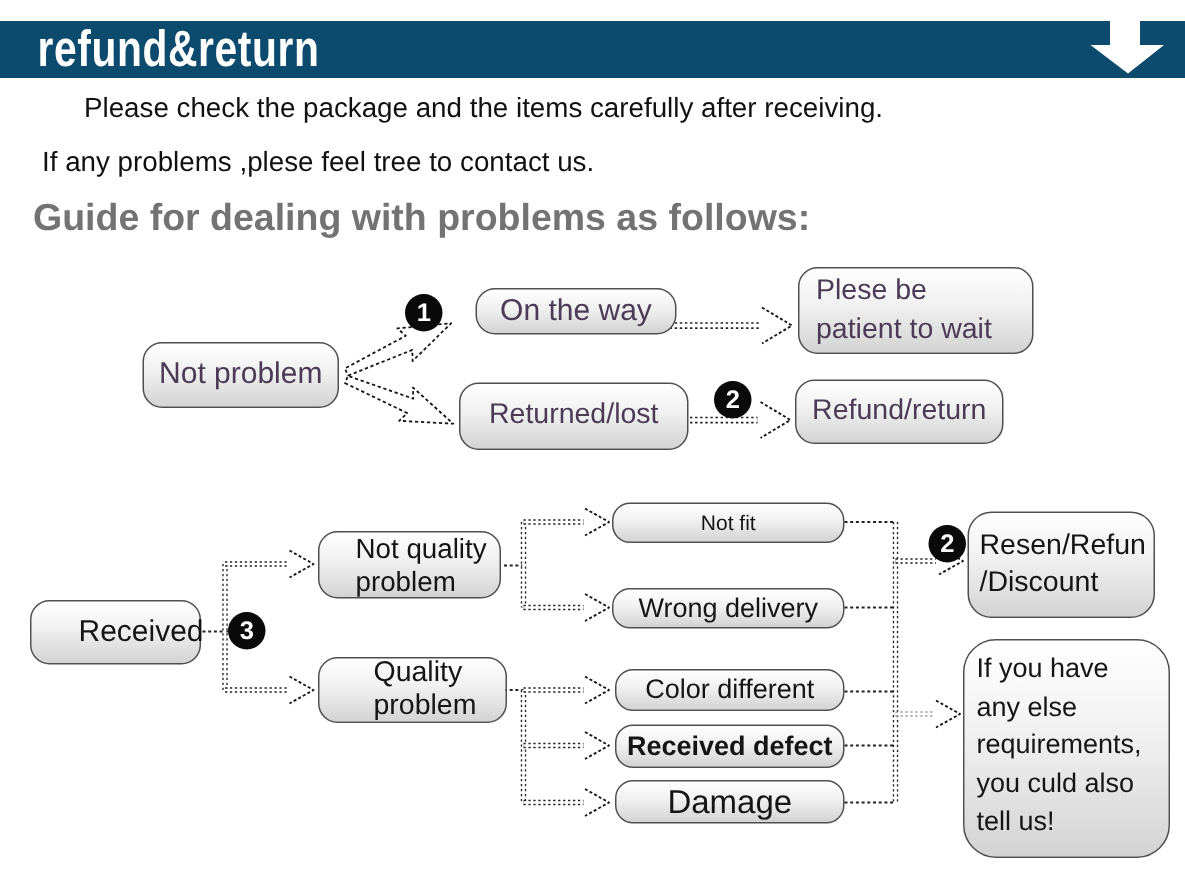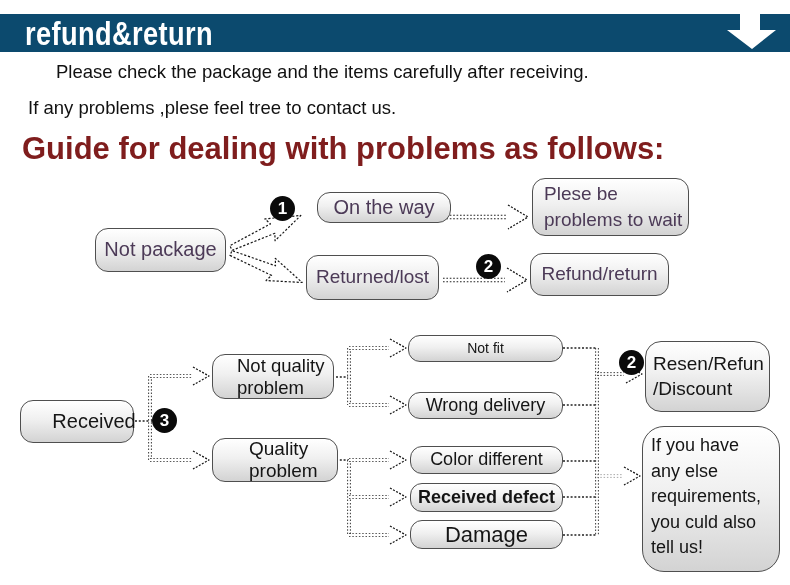--- a/index.html
+++ b/index.html
@@ -12,22 +12,22 @@
         letter-spacing:.5px;transform:scaleX(.8);transform-origin:left center;line-height:36px;
         font-family:"Liberation Sans",sans-serif;}
   .down-arrow{position:absolute;right:14px;top:0;}
 
   
   .intro-line{position:absolute;left:28px;font-size:18.5px;color:#111;white-space:nowrap;}
   .intro-1{top:61px;margin-left:28px;}
   .intro-2{top:97px;}
 
   
-  .guide-heading{position:absolute;left:22px;top:131px;margin:0;font-size:31px;font-weight:700;
-        color:#7f1d1d;white-space:nowrap;}
+  .guide-heading{position:absolute;left:22px;top:131px;margin:0;font-size:25px;font-weight:700;
+        color:#737373;white-space:nowrap;}
 
   
   .flow-svg{position:absolute;left:0;top:0;z-index:1;}
   .ro4{stroke:#222;stroke-width:4.5;fill:none;stroke-dasharray:1.6 1.8;}
   .ri4{stroke:#fff;stroke-width:2.4;fill:none;}
   .ro3{stroke:#222;stroke-width:3.6;fill:none;stroke-dasharray:1.5 1.8;}
   .ro3g{stroke:#9a9a9a;stroke-width:3.6;fill:none;stroke-dasharray:1.5 1.8;}
   .ri3{stroke:#fff;stroke-width:1.8;fill:none;}
   .sg{stroke:#222;stroke-width:1.4;fill:none;stroke-dasharray:2 1.8;}
   .chev{fill:#fff;stroke:#161616;stroke-width:1.25;stroke-dasharray:2 1.5;stroke-linejoin:round;}
@@ -116,25 +116,25 @@
       <path class="ri3" d="M349,460 H389"></path>
     <path class="chev" d="M390,451 L406,460 L390,469"></path>
     <path class="ro3" d="M349,497 H389"></path>
       <path class="ri3" d="M349,497 H389"></path>
     <path class="chev" d="M390,488 L406,497 L390,506"></path>
     <path class="ro3" d="M349,535 H389"></path>
       <path class="ri3" d="M349,535 H389"></path>
     <path class="chev" d="M390,526 L406,535 L390,544"></path>
   </svg>
 
-  <div class="node purple" style="left:95px;top:228px;width:131px;height:44px;">Not package</div>
+  <div class="node purple" style="left:95px;top:228px;width:131px;height:44px;">Not problem</div>
   <div class="node purple" style="left:317px;top:192px;width:134px;height:31px;">On the way</div>
-  <div class="node purple" style="left:306px;top:255px;width:133px;height:45px;font-size:19px;border-radius:12px;">Returned/lost</div>
+  <div class="node purple" style="left:306px;top:255px;width:153px;height:45px;font-size:19px;">Returned/lost</div>
   <div class="node purple leftal" style="left:532px;top:178px;width:157px;height:58px;font-size:19px;line-height:1.35;padding-left:11px;">Plese be
-problems to wait</div>
+patient to wait</div>
   <div class="node purple" style="left:530px;top:253px;width:139px;height:43px;font-size:19px;">Refund/return</div>
 
   <div class="node" style="left:20px;top:400px;width:114px;height:43px;padding-left:34px;">Received</div>
   <div class="node leftal" style="left:212px;top:354px;width:122px;height:45px;font-size:18.5px;padding-left:24px;">Not quality
 problem</div>
   <div class="node leftal" style="left:212px;top:438px;width:126px;height:44px;font-size:19px;padding-left:36px;">Quality
 problem</div>
   <div class="node" style="left:408px;top:335px;width:155px;height:27px;font-size:14px;border-radius:12px;">Not fit</div>
   <div class="node" style="left:408px;top:392px;width:155px;height:27px;font-size:18px;border-radius:12px;">Wrong delivery</div>
   <div class="node" style="left:410px;top:446px;width:153px;height:28px;font-size:18px;border-radius:12px;">Color different</div>

